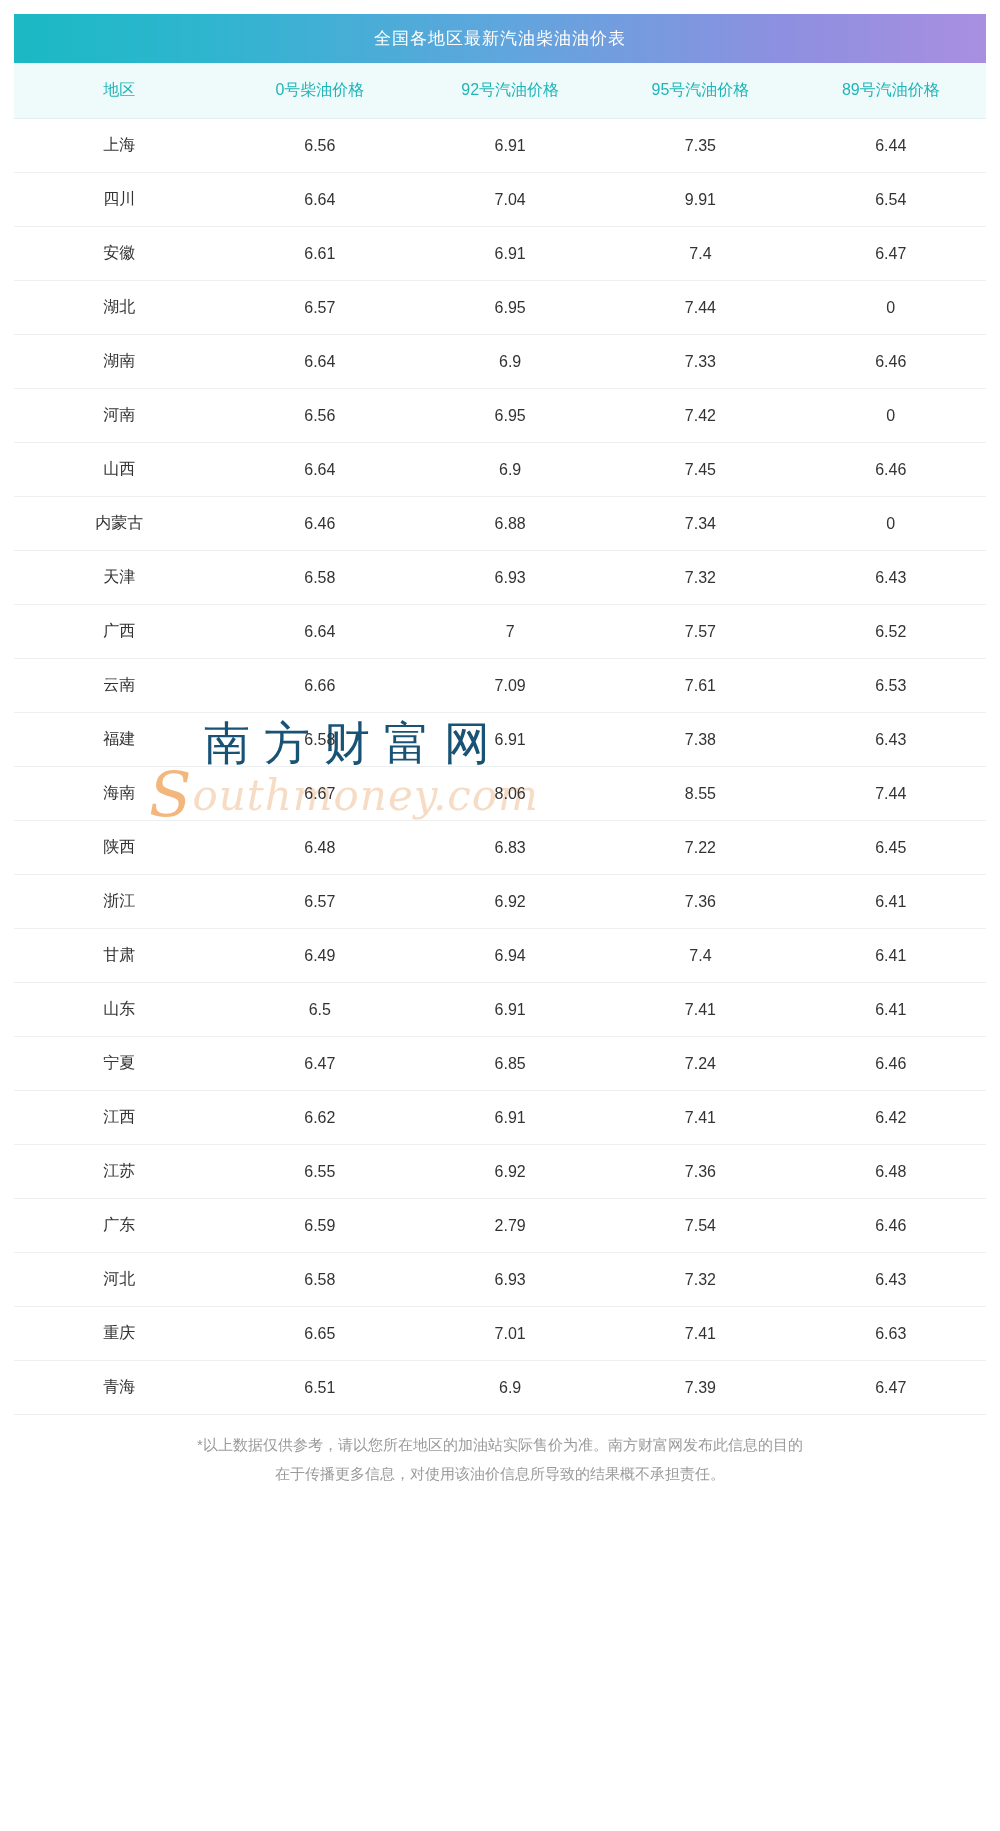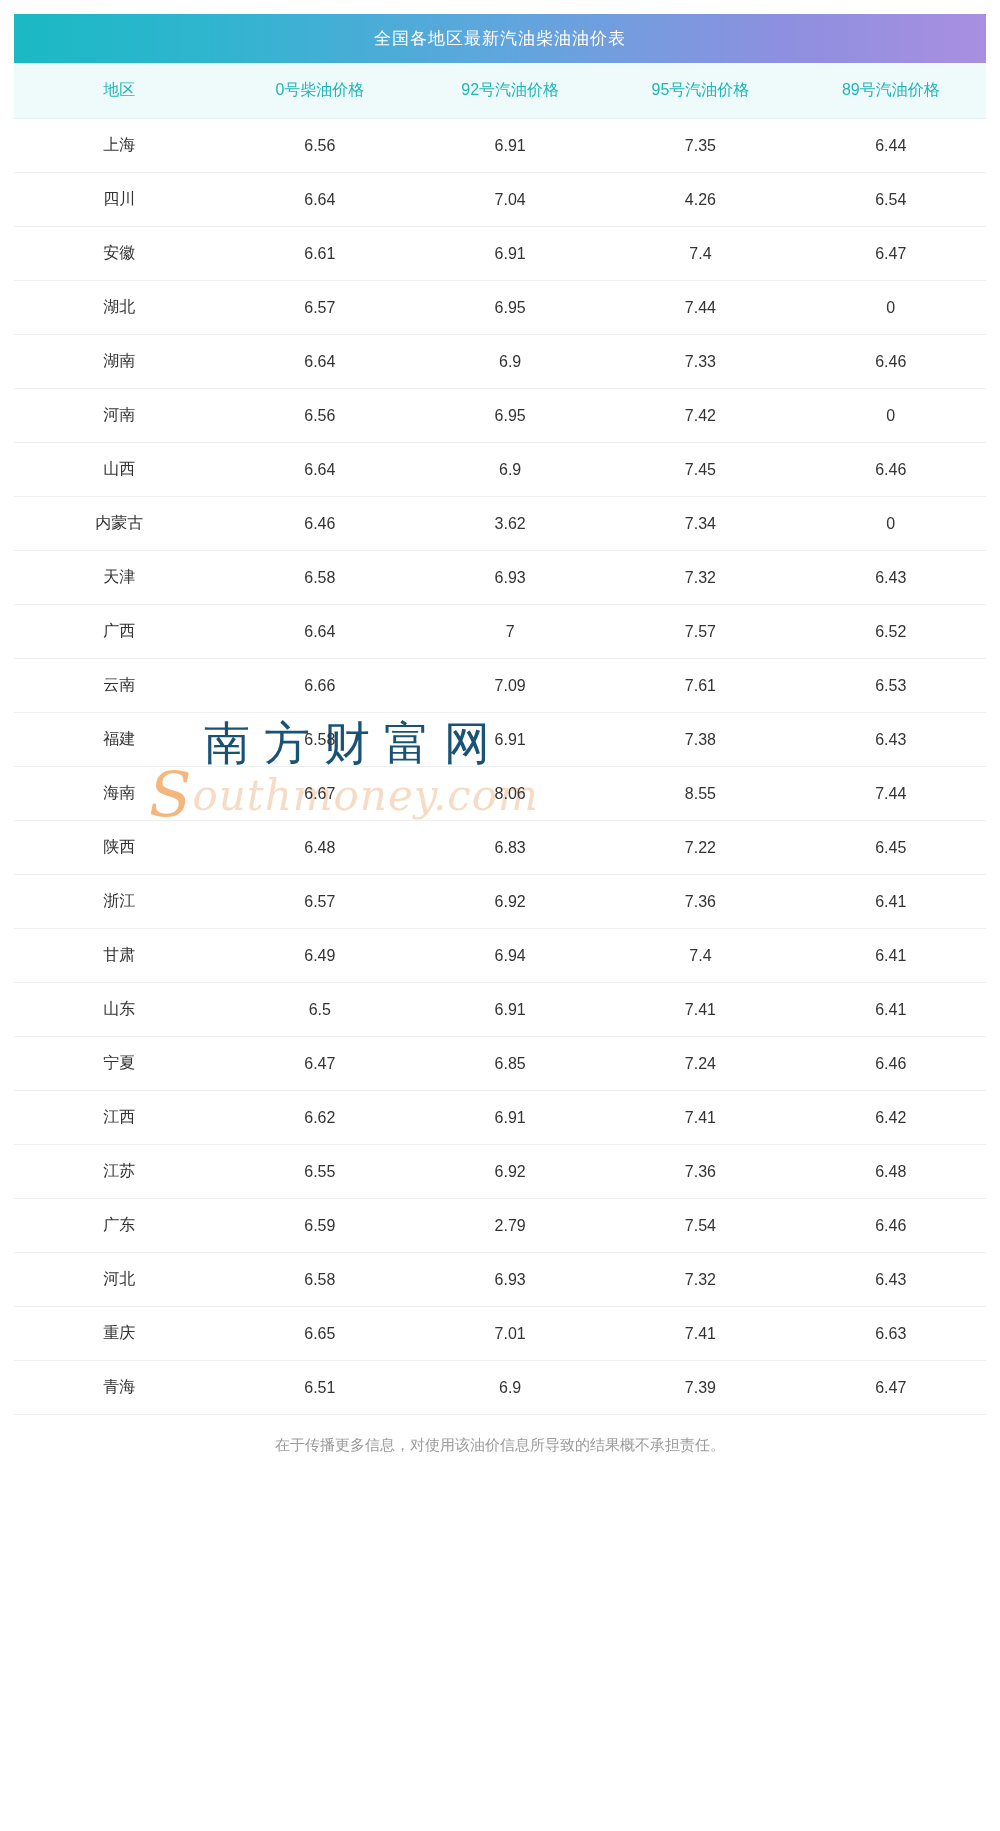--- a/index.html
+++ b/index.html
@@ -145,21 +145,21 @@
             <td class="region">上海</td>
             <td>6.56</td>
             <td>6.91</td>
             <td>7.35</td>
             <td>6.44</td>
           </tr>
         <tr>
             <td class="region">四川</td>
             <td>6.64</td>
             <td>7.04</td>
-            <td>4.26</td>
+            <td>9.91</td>
             <td>6.54</td>
           </tr>
         <tr>
             <td class="region">安徽</td>
             <td>6.61</td>
             <td>6.91</td>
             <td>7.4</td>
             <td>6.47</td>
           </tr>
         <tr>
@@ -186,21 +186,21 @@
         <tr>
             <td class="region">山西</td>
             <td>6.64</td>
             <td>6.9</td>
             <td>7.45</td>
             <td>6.46</td>
           </tr>
         <tr>
             <td class="region">内蒙古</td>
             <td>6.46</td>
-            <td>3.62</td>
+            <td>6.88</td>
             <td>7.34</td>
             <td>0</td>
           </tr>
         <tr>
             <td class="region">天津</td>
             <td>6.58</td>
             <td>6.93</td>
             <td>7.32</td>
             <td>6.43</td>
           </tr>
@@ -307,15 +307,16 @@
             <td>6.51</td>
             <td>6.9</td>
             <td>7.39</td>
             <td>6.47</td>
           </tr>
       </tbody>
     </table>
   </div>
 
   <div class="footnote">
+    <div>*以上数据仅供参考，请以您所在地区的加油站实际售价为准。南方财富网发布此信息的目的</div>
     <div>在于传播更多信息，对使用该油价信息所导致的结果概不承担责任。</div>
   </div>
 </div>
 
 </body></html>

